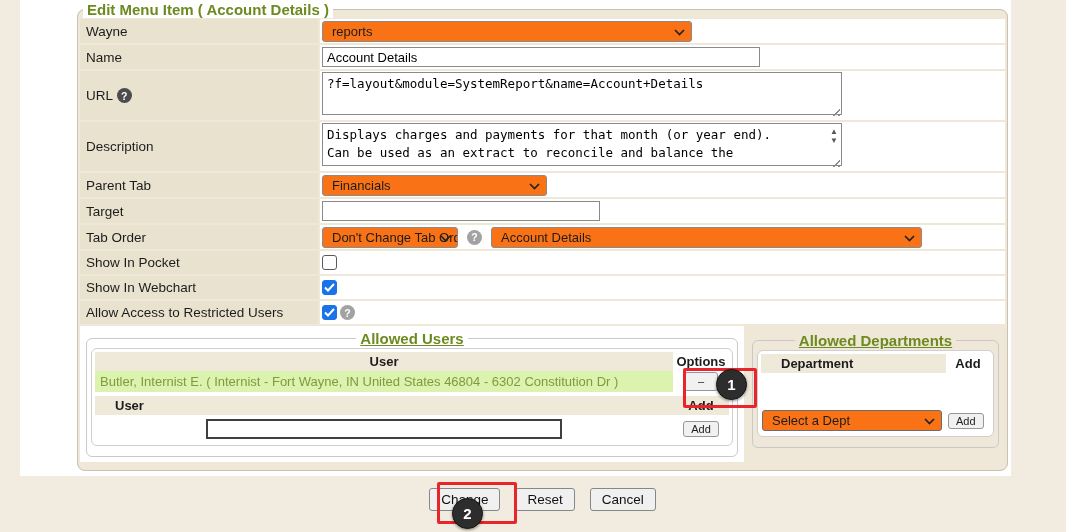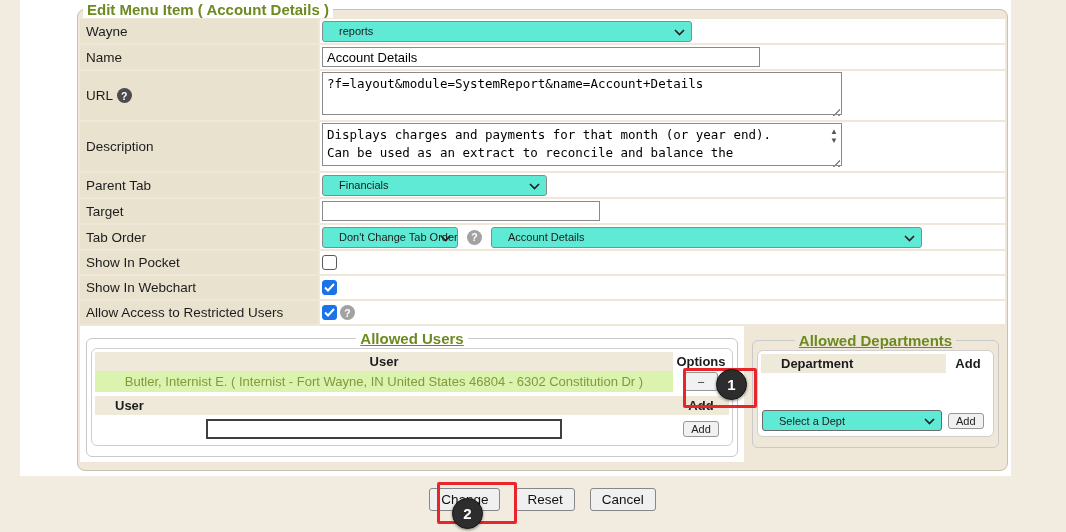--- a/index.html
+++ b/index.html
@@ -21,23 +21,23 @@
 
   
   .grid{ display:grid; grid-template-columns:238px 1fr; gap:2px; margin-top:1px; }
   .lbl{ background:#e8e2cf; display:flex; align-items:center; padding-left:6px;
         font-size:13.5px; }
   .val{ background:#ffffff; display:flex; align-items:center; padding-left:2px; gap:9px; }
   .h24{ height:24px; } .h49{ height:49px; } .h23{ height:23px; }
   .span2{ grid-column:1 / 3; height:136px; display:flex; gap:2px; background:transparent; }
 
   
-  .select{ position:relative; height:21px; background:#5eead4; border:1px solid #8a8a8a;
-           border-radius:3px; font-size:11px; display:flex; align-items:center;
-           padding:0 22px 0 16px; white-space:nowrap; overflow:hidden; }
+  .select{ position:relative; height:21px; background:#f97316; border:1px solid #8a8a8a;
+           border-radius:3px; font-size:13px; display:flex; align-items:center;
+           padding:0 22px 0 9px; white-space:nowrap; overflow:hidden; }
   .select svg{ position:absolute; right:6px; top:7px; }
   input[type=text]{ height:20px; border:1px solid #8a8a8a; font-size:13px;
                     font-family:"Liberation Sans",sans-serif; padding:0 4px; background:#fff; }
   .ta-wrap{ position:relative; display:inline-block; margin:2px 0; }
   textarea{ width:520px; height:43px; border:1px solid #8a8a8a; resize:none;
             font-family:"DejaVu Sans Mono", monospace; font-size:12.5px; line-height:1.45;
             padding:2px 16px 2px 4px; white-space:pre; overflow:hidden; background:#fff; }
   .resize-handle{ position:absolute; right:2px; bottom:3px; width:10px; height:10px;
      background:repeating-linear-gradient(135deg, transparent 0 2px, #8a8a8a 2px 3.5px);
      -webkit-clip-path:polygon(100% 0,100% 100%,0 100%); clip-path:polygon(100% 0,100% 100%,0 100%); }
@@ -65,21 +65,21 @@
   .bubble{ border:1px solid #cfcfcf; border-radius:6px; margin:1px 4px 4px; padding:3px; background:#fff; }
   .trow{ display:flex; align-items:stretch; }
   .th-user{ flex:1; background:#efe9d9; font-weight:bold; font-size:13px; text-align:center;
             padding:2px 4px; }
   .th-user.left{ text-align:left; padding-left:20px; }
   .th-opt{ width:56px; font-weight:bold; font-size:13px; text-align:center; padding:2px 0;
            background:#fff; }
   .th-add{ width:56px; font-weight:bold; font-size:13px; text-align:center; padding:2px 0;
            background:#efe9d9; }
   .user-row-cell{ flex:1; background:#dcf2af; color:#7f9b3c; font-size:13px;
-                  padding:3px 5px; white-space:nowrap; overflow:hidden;text-align:center; }
+                  padding:3px 5px; white-space:nowrap; overflow:hidden; }
   .opt-cell{ width:56px; display:flex; align-items:center; justify-content:center; }
   .mini-btn{ font-size:11px; font-family:"Liberation Sans",sans-serif; background:#f1f1f1;
              border:1px solid #979797; border-radius:3px; padding:1px 7px; color:#222; }
   .remove-btn{ width:34px; height:19px; line-height:15px; }
   .add-input-cell{ flex:1; display:flex; justify-content:center; padding:4px 0 3px; }
   .add-input{ width:356px !important; height:21px; border:2px solid #3f3f3f !important; }
   .add-btn-cell{ width:56px; display:flex; align-items:center; justify-content:center; }
   .spacer4{ height:4px; }
   .dept-row{ display:flex; align-items:center; padding:3px 1px 2px; gap:6px;margin-top:34px; }
 

